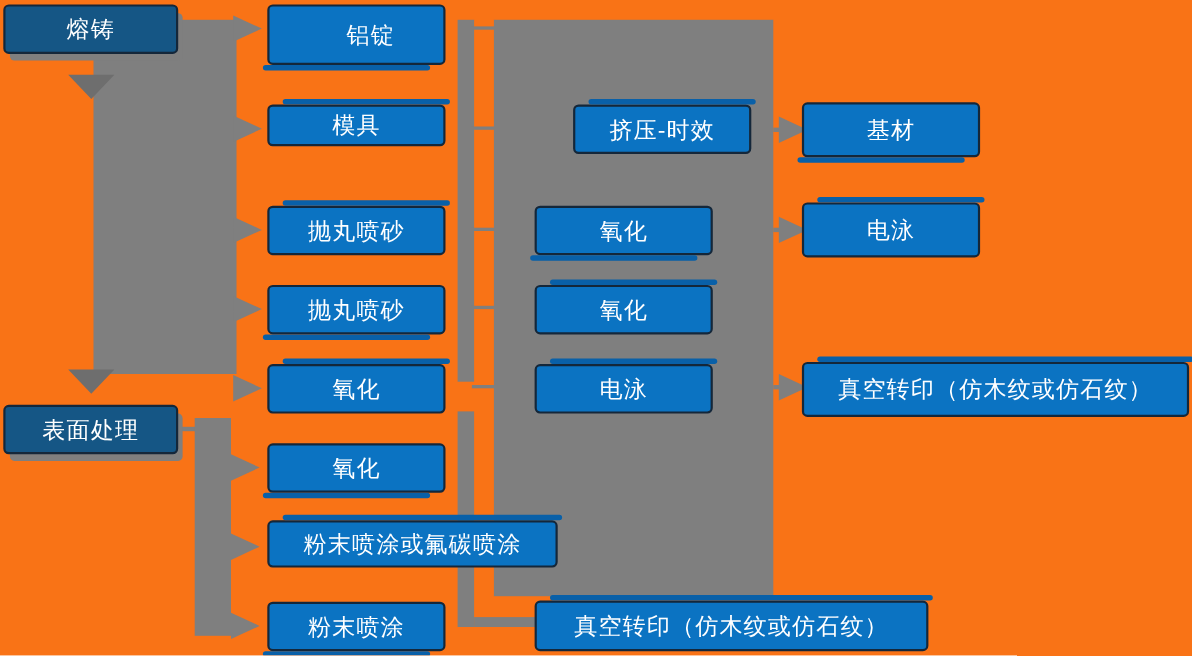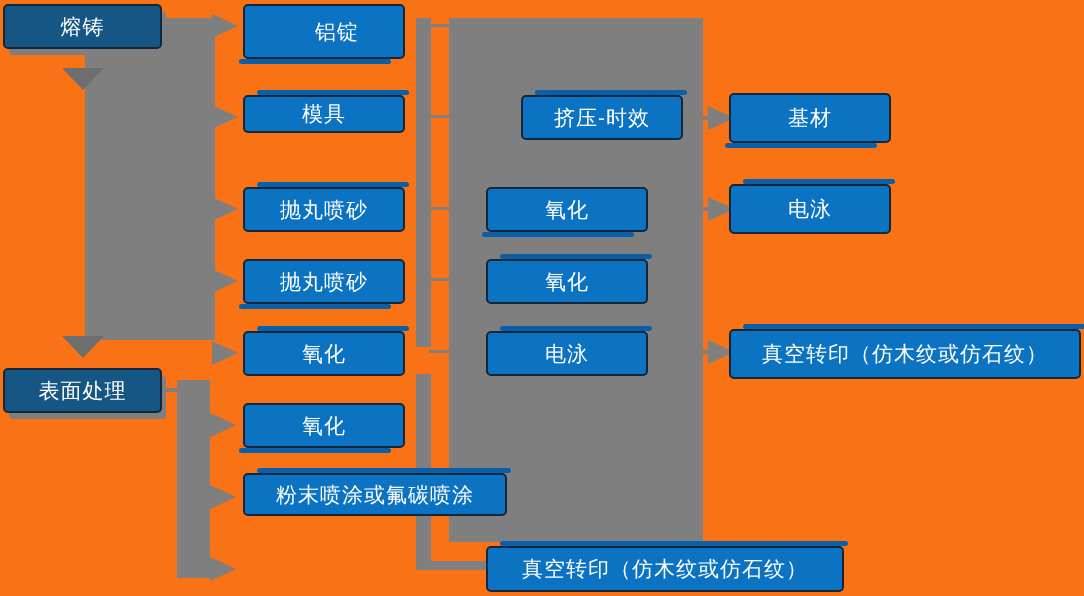--- a/index.html
+++ b/index.html
@@ -126,20 +126,21 @@
   <div class="box dark" id="b-rongzhu">熔铸</div>
   <div class="box dark" id="b-biaomian">表面处理</div>
 
   <div class="box blue acc-b" id="b-lvding">铝锭</div>
   <div class="box blue" id="b-muju">模具</div>
   <div class="box blue" id="b-paowan1">抛丸喷砂</div>
   <div class="box blue acc-b" id="b-paowan2">抛丸喷砂</div>
   <div class="box blue" id="b-yanghua1">氧化</div>
   <div class="box blue acc-b" id="b-yanghua2">氧化</div>
   <div class="box blue" id="b-fenmofluor">粉末喷涂或氟碳喷涂</div>
+  <div class="box blue acc-b" id="b-fenmo">粉末喷涂</div>
 
   <div class="box blue" id="b-jiya">挤压-时效</div>
   <div class="box blue acc-b" id="b-yanghua3">氧化</div>
   <div class="box blue" id="b-yanghua4">氧化</div>
   <div class="box blue" id="b-dianyong1">电泳</div>
   <div class="box blue" id="b-zhenkongb">真空转印（仿木纹或仿石纹）</div>
 
   <div class="box blue acc-b" id="b-jicai">基材</div>
   <div class="box blue" id="b-dianyong2">电泳</div>
   <div class="box blue" id="b-zhenkonga">真空转印（仿木纹或仿石纹）</div>

